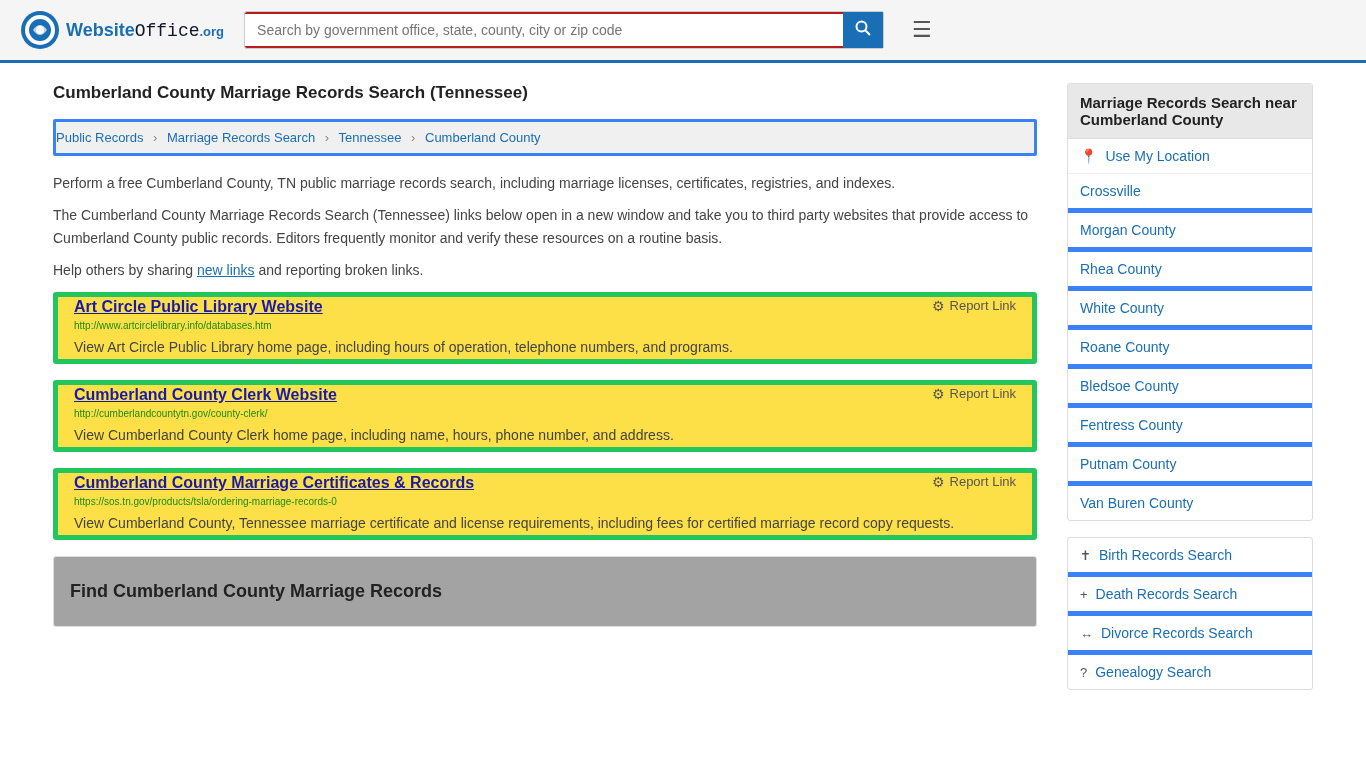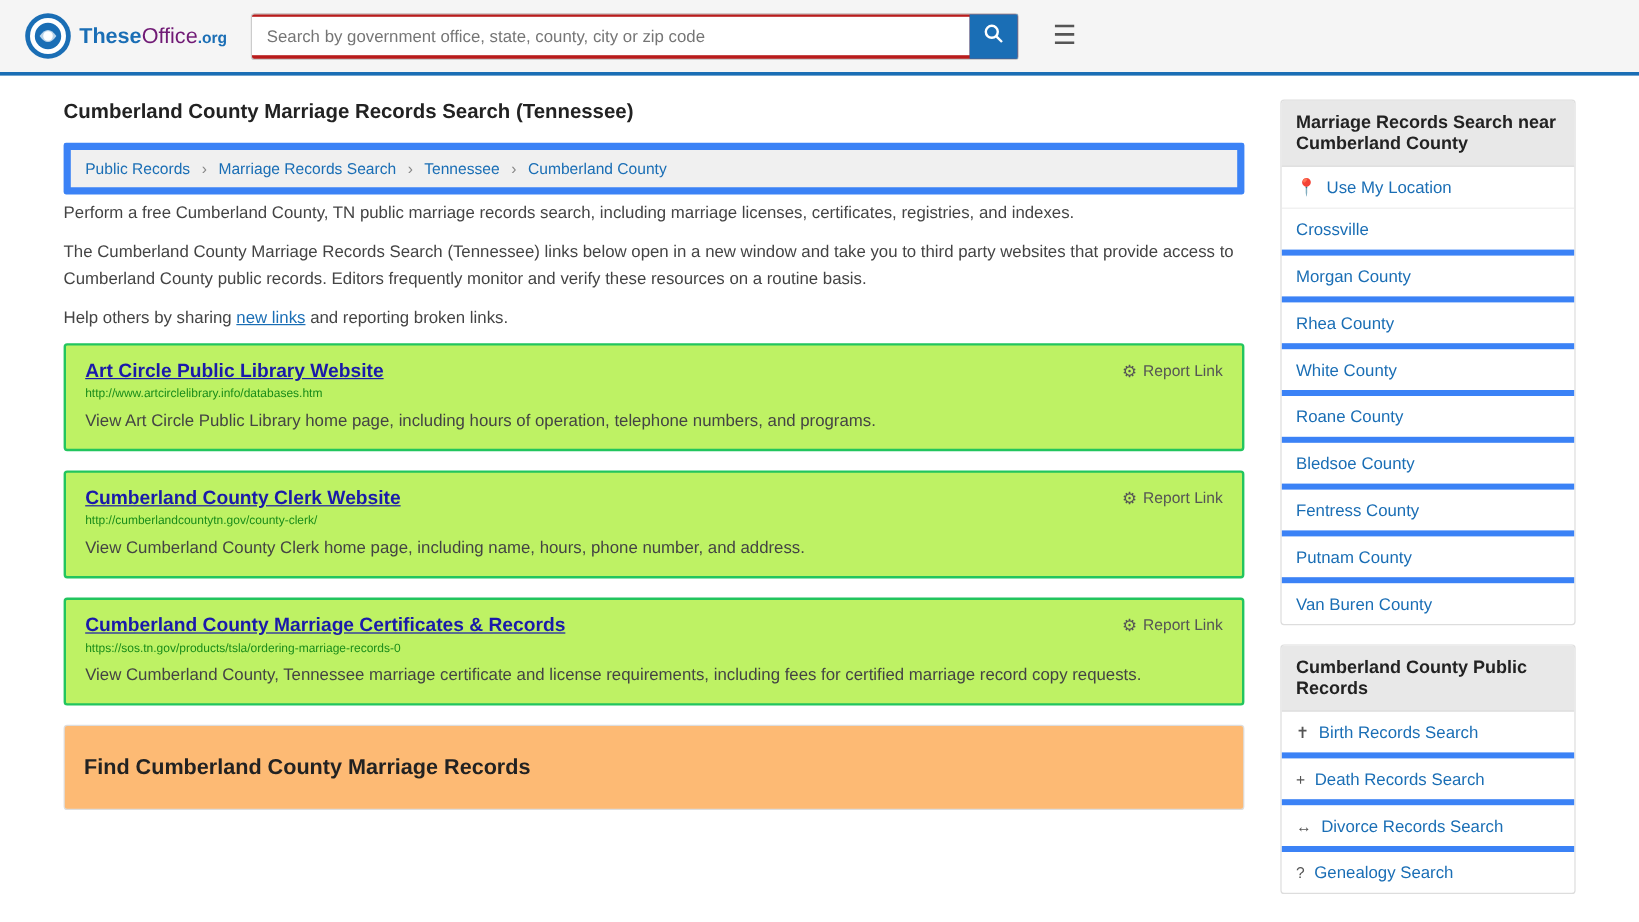--- a/index.html
+++ b/index.html
@@ -81,25 +81,25 @@
       flex: 1;
     }
     .page-title {
       font-size: 17px;
       font-weight: bold;
       color: #222;
       margin-bottom: 16px;
     }
     .breadcrumb {
       background: #f0f0f0;
-      padding: 8px 12px;
-      border: 6px solid #3b82f6;
+      padding: 8px 0;
+      border: 3px solid #3b82f6;
       border-radius: 2px;
       font-size: 13px;
-      margin-bottom: 4px;
+      margin-bottom: 16px;
       color: #555;
     }
     .breadcrumb a {
       color: #1a6eb5;
       text-decoration: none;
     }
     .breadcrumb .sep { margin: 0 6px; color: #888; }
 
     .intro-text {
       font-size: 14px;
@@ -107,25 +107,25 @@
       line-height: 1.6;
       margin-bottom: 10px;
     }
     .intro-text a {
       color: #1a6eb5;
       text-decoration: underline;
     }
 
     
     .result-item {
-      border: 2px solid #22c55e;
+      border: 5px solid #22c55e;
       border-radius: 3px;
-      padding: 13px 16px;
+      padding: 1px 16px;
       margin-bottom: 16px;
-      background: #bef264;
+      background: #fde047;
     }
     .result-header {
       display: flex;
       justify-content: space-between;
       align-items: flex-start;
       margin-bottom: 4px;
     }
     .result-title {
       font-size: 16px;
       font-weight: bold;
@@ -167,21 +167,21 @@
     .section-text {
       font-size: 14px;
       color: #444;
       line-height: 1.6;
     }
     .section-block {
       border: 1px solid #ddd;
       border-radius: 3px;
       padding: 14px 16px;
       margin-bottom: 20px;
-      background: #fdba74;
+      background: #a3a3a3;
     }
 
     
     .sidebar {
       width: 246px;
       flex-shrink: 0;
     }
     .sidebar-section {
       border: 1px solid #ddd;
       border-radius: 3px;
@@ -236,21 +236,21 @@
 <header class="header">
   <a class="logo-area" href="#">
     <svg class="logo-icon" viewBox="0 0 40 40">
       <circle cx="20" cy="20" r="19" fill="#1a6eb5"></circle>
       <circle cx="20" cy="20" r="15" fill="#fff"></circle>
       <circle cx="20" cy="20" r="11" fill="#1a6eb5"></circle>
       <path d="M13 20 Q20 10 27 20 Q20 30 13 20Z" fill="#fff" opacity="0.7"></path>
       <circle cx="20" cy="20" r="4" fill="#fff"></circle>
     </svg>
     <span class="logo-text">
-      <span>These</span><span style="color:#701a75;font-weight:normal;">Office</span><span style="color:#1a6eb5;font-weight:bold;font-size:13px;">.org</span>
+      <span>Website</span><span style="color:#0f172a;font-weight:normal;font-family:Liberation Mono, monospace;">Office</span><span style="color:#1a6eb5;font-weight:bold;font-size:13px;">.org</span>
     </span>
   </a>
   <div class="search-bar">
     <input type="text" placeholder="Search by government office, state, county, city or zip code" style="">
     <button class="search-btn">
       <svg width="16" height="16" viewBox="0 0 16 16" fill="white">
         <circle cx="6.5" cy="6.5" r="5" stroke="white" stroke-width="2" fill="none"></circle>
         <line x1="10.5" y1="10.5" x2="15" y2="15" stroke="white" stroke-width="2"></line>
       </svg>
     </button>
@@ -353,21 +353,20 @@
         <li>
             <a href="#">Putnam County</a>
           </li>
         <li>
             <a href="#">Van Buren County</a>
           </li>
       </ul>
     </div>
 
     <div class="sidebar-section">
-      <div class="sidebar-section-title">Cumberland County Public Records</div>
       <ul class="sidebar-list">
         <li>
           <a href="#">
             <span class="sidebar-icon">✝</span>
             <span>Birth Records Search</span>
           </a>
         </li>
         <li>
           <a href="#">
             <span class="sidebar-icon">+</span>

